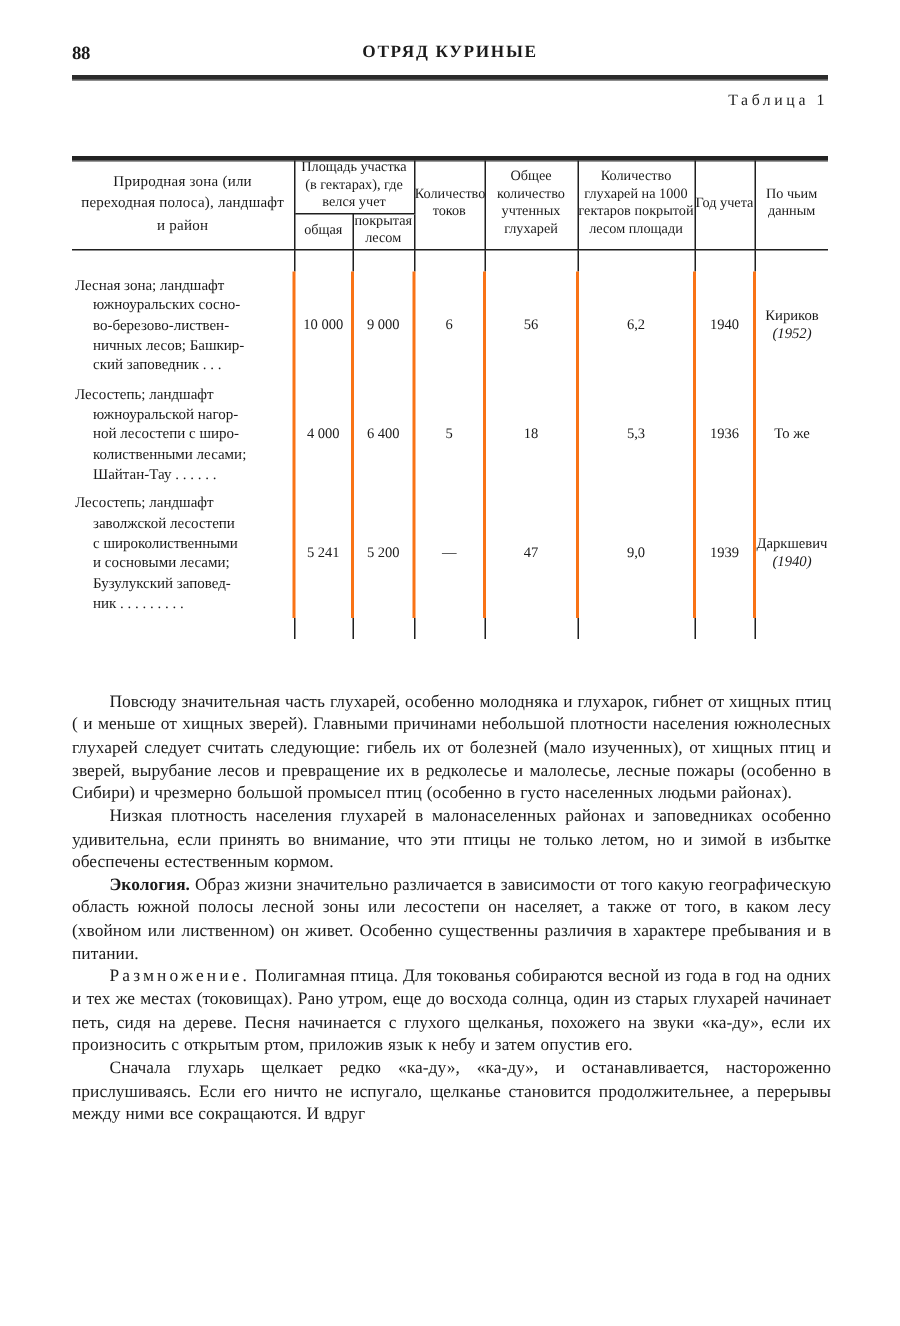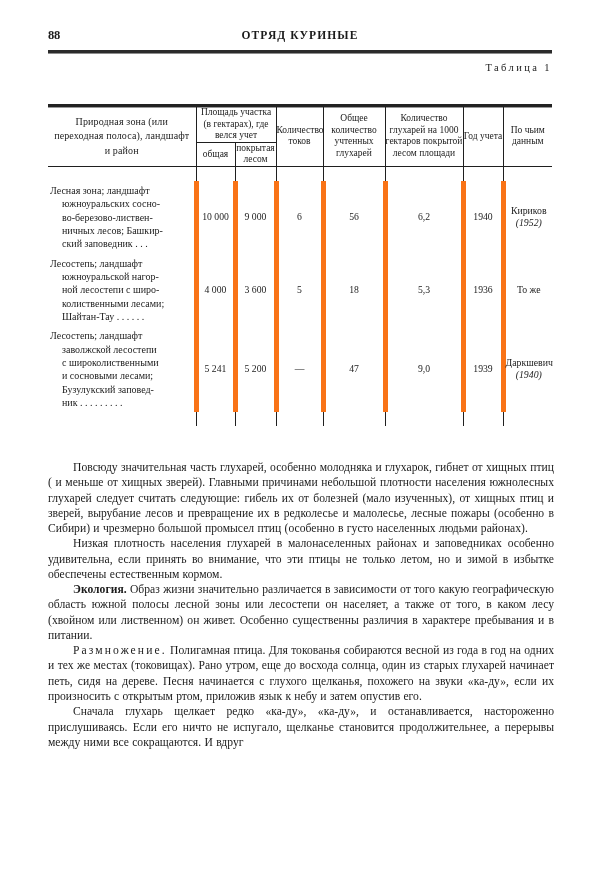--- a/index.html
+++ b/index.html
@@ -123,21 +123,21 @@
   .sub-split {
     border-top: 1px solid #1f1f1f;
   }
   .hdr-rule-row td {
     height: 0;
     border-bottom: 1.6px solid #1f1f1f;
     padding: 0;
   }
 
   tbody td {
-    border-right: 5px solid #f97316;
+    border-right: 2px solid #f97316;
     text-align: center;
     font-size: 10px;
     line-height: 1.3;
     padding: 2px 1px;
   }
   tbody td.no-rule { border-right: none; }
   tbody td.zone {
     text-align: left;
     padding: 3px 5px 3px 2px;
     font-size: 10px;
@@ -269,21 +269,21 @@
 
         <tr>
           <td class="zone">
             <span class="lead">Лесостепь;     ландшафт</span>
             <span class="cont">южноуральской нагор-</span>
             <span class="cont">ной лесостепи с широ-</span>
             <span class="cont">колиственными лесами;</span>
             <span class="cont">Шайтан-Тау . . . . . .</span>
           </td>
           <td class="num">4 000</td>
-          <td class="num">3 600</td>
+          <td class="num">6 400</td>
           <td class="num">5</td>
           <td class="num">18</td>
           <td class="num">5,3</td>
           <td class="num">1936</td>
           <td class="src no-rule">
             <span>То же</span>
             <span class="yr"></span>
           </td>
         </tr>
 

